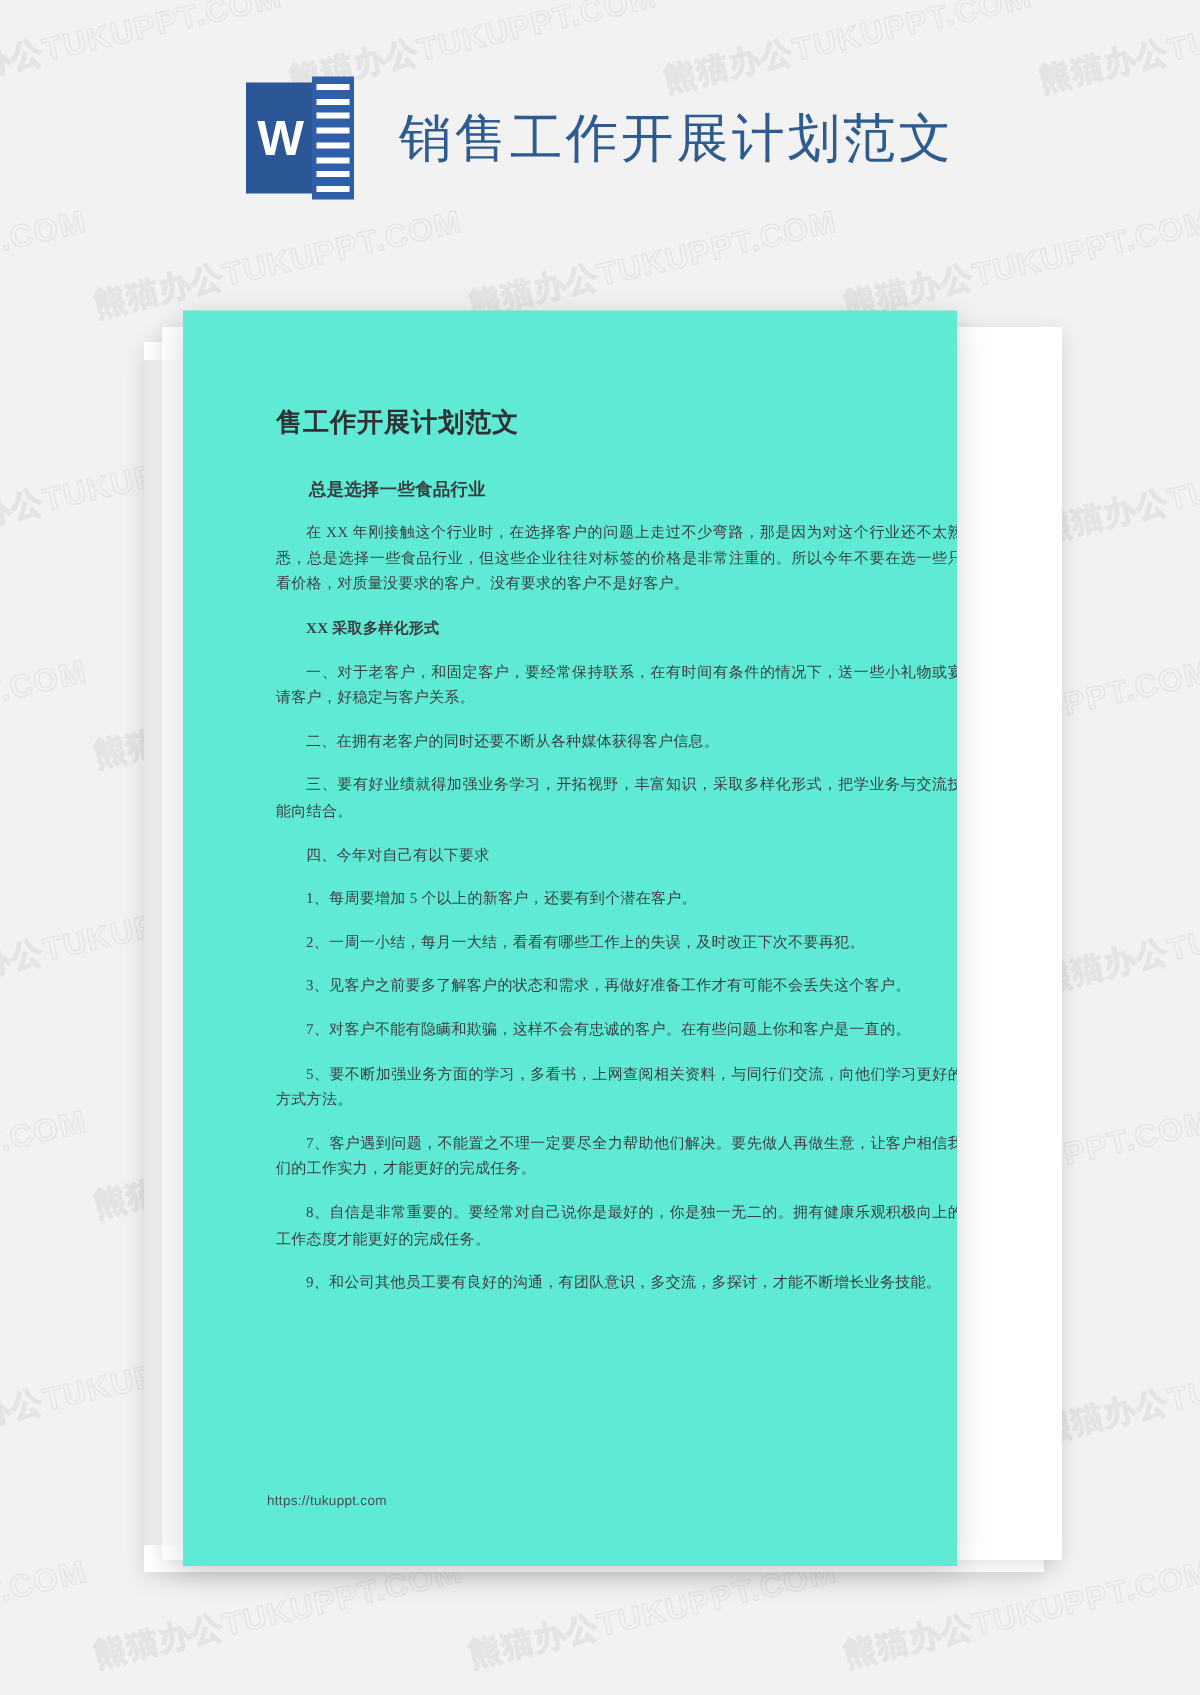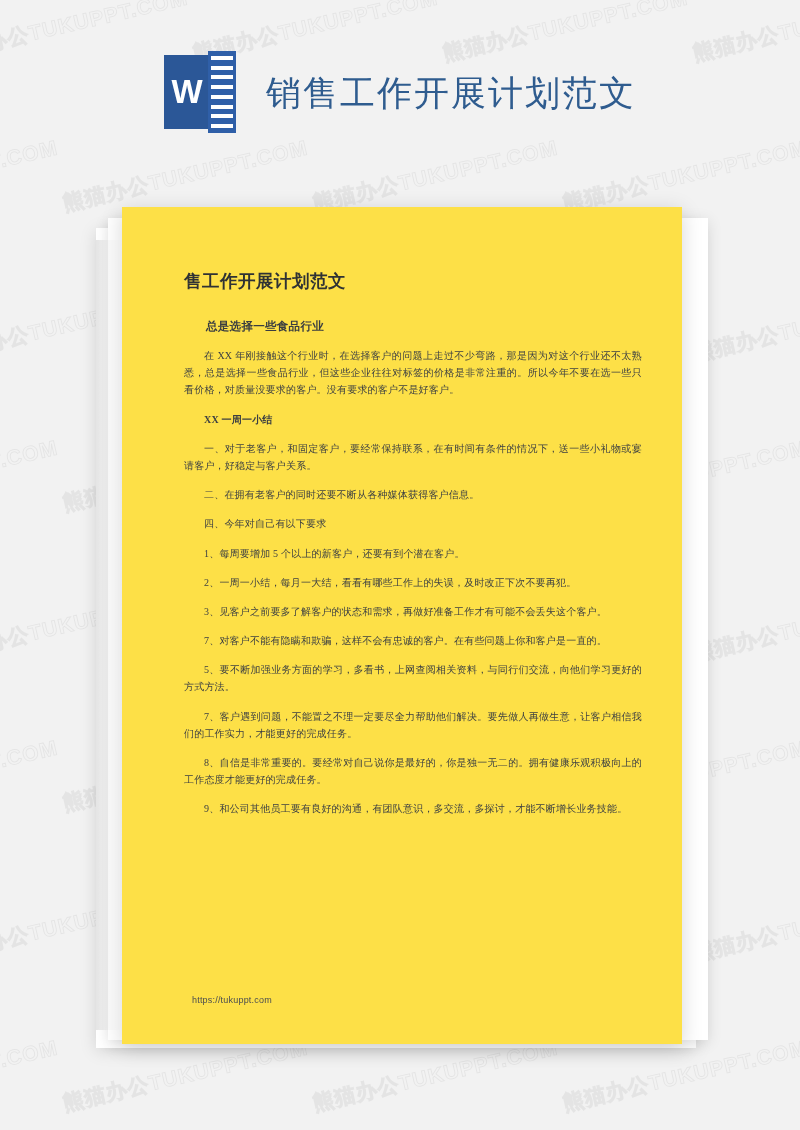--- a/index.html
+++ b/index.html
@@ -122,23 +122,23 @@
     left: 108px; top: 218px;
     width: 600px; height: 822px;
     box-shadow: 0 3px 14px rgba(0,0,0,0.12);
   }
 
   
   #doc-page {
     position: absolute;
     left: 122px;
     top: 207px;
-    width: 560px;
+    width: 516px;
     height: 837px;
-    background: #fde047;
+    background: #5eead4;
     box-shadow: 0 4px 20px rgba(0,0,0,0.16);
     z-index: 2;
     overflow: hidden;
   }
   #doc-body {
     position: absolute;
     left: 0; top: 0;
     width: 582px;
     height: 837px;
     padding: 62px 62px 0 62px;
@@ -170,21 +170,21 @@
     margin: 0 0 12px 0;
     text-align: justify;
     text-indent: 2em;
     letter-spacing: 0.2px;
   }
   .para.bold {
     font-weight: bold;
   }
   #doc-footer-url {
     position: absolute;
-    left: 70px;
+    left: 56px;
     bottom: 39px;
     font-family: "Liberation Sans", sans-serif;
     font-size: 9px;
     color: #4a4d50;
     letter-spacing: 0.2px;
   }
   
   #curl {
     position: absolute;
     left: 96px;
@@ -260,23 +260,24 @@
 <div class="sheet" id="sheet-back-2"></div>
 <div class="sheet" id="sheet-back-1"></div>
 <div id="curl"></div>
 
 <div id="doc-page">
   <div id="doc-body">
     <div id="doc-title">售工作开展计划范文</div>
     <div id="doc-subtitle">总是选择一些食品行业</div>
     <div id="paragraph-list">
         <div class="para">在 XX 年刚接触这个行业时，在选择客户的问题上走过不少弯路，那是因为对这个行业还不太熟悉，总是选择一些食品行业，但这些企业往往对标签的价格是非常注重的。所以今年不要在选一些只看价格，对质量没要求的客户。没有要求的客户不是好客户。</div>
-        <div class="para bold">XX 一周一小结</div>
+        <div class="para bold">XX 采取多样化形式</div>
         <div class="para">一、对于老客户，和固定客户，要经常保持联系，在有时间有条件的情况下，送一些小礼物或宴请客户，好稳定与客户关系。</div>
         <div class="para">二、在拥有老客户的同时还要不断从各种媒体获得客户信息。</div>
+        <div class="para">三、要有好业绩就得加强业务学习，开拓视野，丰富知识，采取多样化形式，把学业务与交流技能向结合。</div>
         <div class="para">四、今年对自己有以下要求</div>
         <div class="para">1、每周要增加 5 个以上的新客户，还要有到个潜在客户。</div>
         <div class="para">2、一周一小结，每月一大结，看看有哪些工作上的失误，及时改正下次不要再犯。</div>
         <div class="para">3、见客户之前要多了解客户的状态和需求，再做好准备工作才有可能不会丢失这个客户。</div>
         <div class="para">7、对客户不能有隐瞒和欺骗，这样不会有忠诚的客户。在有些问题上你和客户是一直的。</div>
         <div class="para">5、要不断加强业务方面的学习，多看书，上网查阅相关资料，与同行们交流，向他们学习更好的方式方法。</div>
         <div class="para">7、客户遇到问题，不能置之不理一定要尽全力帮助他们解决。要先做人再做生意，让客户相信我们的工作实力，才能更好的完成任务。</div>
         <div class="para">8、自信是非常重要的。要经常对自己说你是最好的，你是独一无二的。拥有健康乐观积极向上的工作态度才能更好的完成任务。</div>
         <div class="para">9、和公司其他员工要有良好的沟通，有团队意识，多交流，多探讨，才能不断增长业务技能。</div>
       </div>

